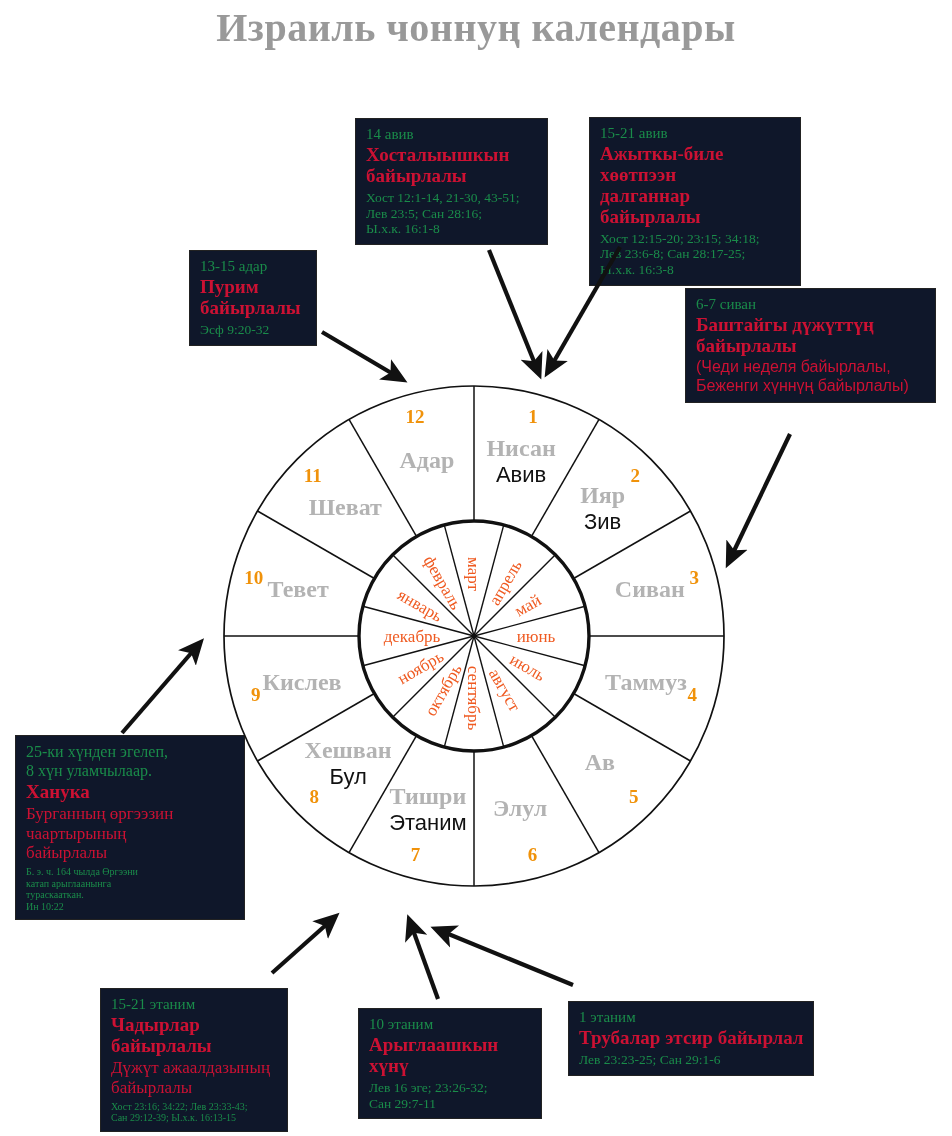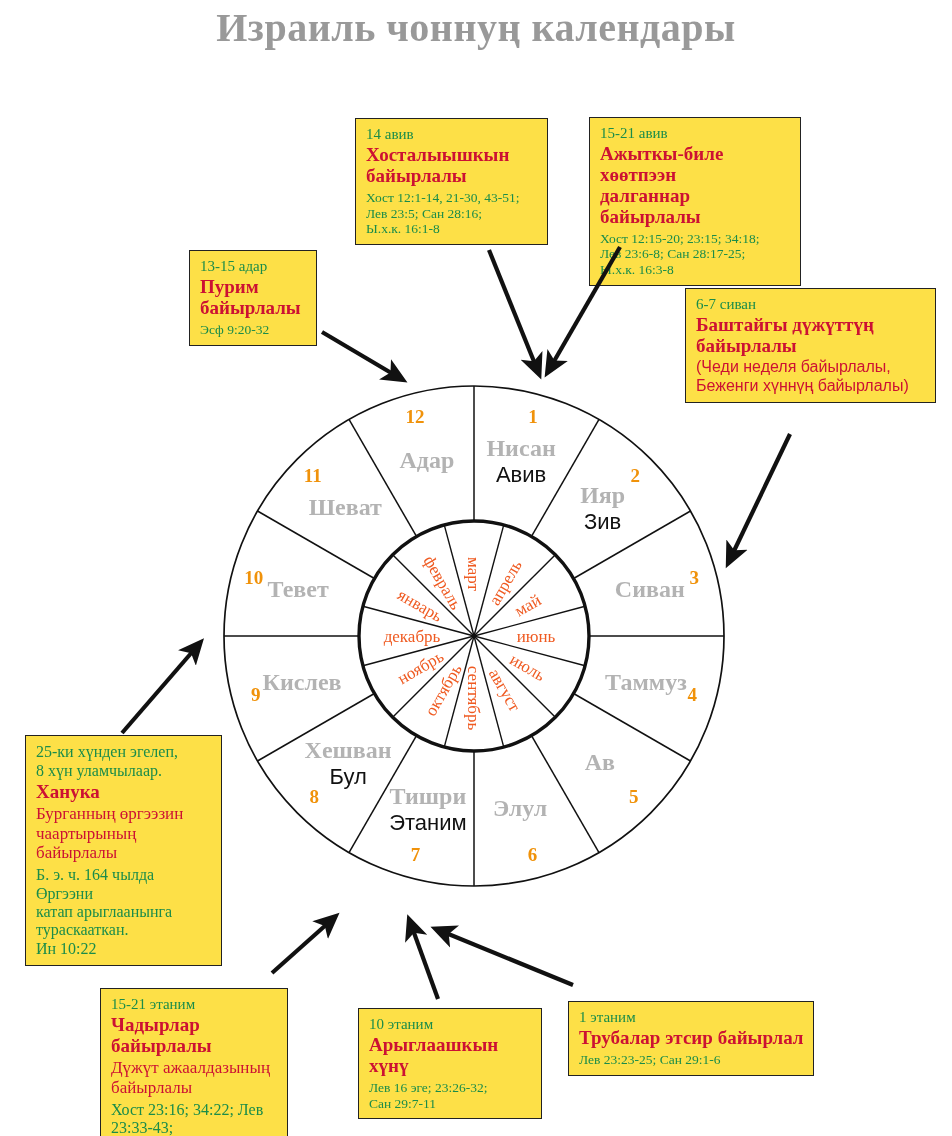--- a/index.html
+++ b/index.html
@@ -22,21 +22,21 @@
     font-size:40px;
     letter-spacing:0.5px;
     color:#999999;
   }
 
   
   .callout{
     position:absolute;
     box-sizing:border-box;
     border:1.6px solid #222222;
-    background:#fde047;
+    background:#0f172a;
     padding:7px 9px 7px 10px;
     line-height:1.16;
   }
   .c-date{ color:#1a8c4a; font-size:15px; font-family:"Liberation Serif", serif; }
   .c-title{
     color:#cc1133; font-weight:bold; font-size:19px;
     font-family:"Liberation Serif", serif;
     line-height:1.1; margin-top:2px;
   }
   .c-sub{
@@ -47,21 +47,21 @@
   .c-sub-serif{
     color:#cc1133; font-size:17px;
     font-family:"Liberation Serif", serif;
     line-height:1.16; margin-top:1px;
   }
   .c-refs{
     color:#1a8c4a; font-size:13.5px;
     font-family:"Liberation Serif", serif;
     line-height:1.15; margin-top:3px;
   }
-  .c-refs.small{font-size:16px;}
+  .c-refs.small{font-size:10px;}
 
   
   #calendar-wheel{position:absolute;left:193px;top:330px;width:566px;height:610px;}
   .wheel-svg{display:block;}
 
   .outer-month{
     font-family:"Liberation Serif", serif;
     font-weight:bold;
     font-size:24px;
     fill:#b3b3b3;
@@ -119,21 +119,21 @@
   </div>
 
   <div class="callout" style="left:685px;top:288px;width:251px;">
     <div class="c-date">6-7 сиван</div>
     <div class="c-title" style="white-space:pre-line;">Баштайгы дүжүттүң
 байырлалы</div>
     <div class="c-sub" style="white-space:pre-line;">(Чеди неделя байырлалы,
 Беженги хүннүң байырлалы)</div>
   </div>
 
-  <div class="callout" style="left:25px;top:735px;width:197px;">
+  <div class="callout" style="left:15px;top:735px;width:230px;">
     <div class="c-date" style="white-space:pre-line;font-size:16px;">25-ки хүнден эгелеп,
 8 хүн уламчылаар.</div>
     <div class="c-title" style="white-space:pre-line;">Ханука</div>
     <div class="c-sub-serif" style="white-space:pre-line;">Бурганның өргээзин
 чаартырының
 байырлалы</div>
     <div class="c-refs small" style="white-space:pre-line;">Б. э. ч. 164 чылда Өргээни
 катап арыглаанынга
 тураскааткан.
 Ин 10:22</div>

